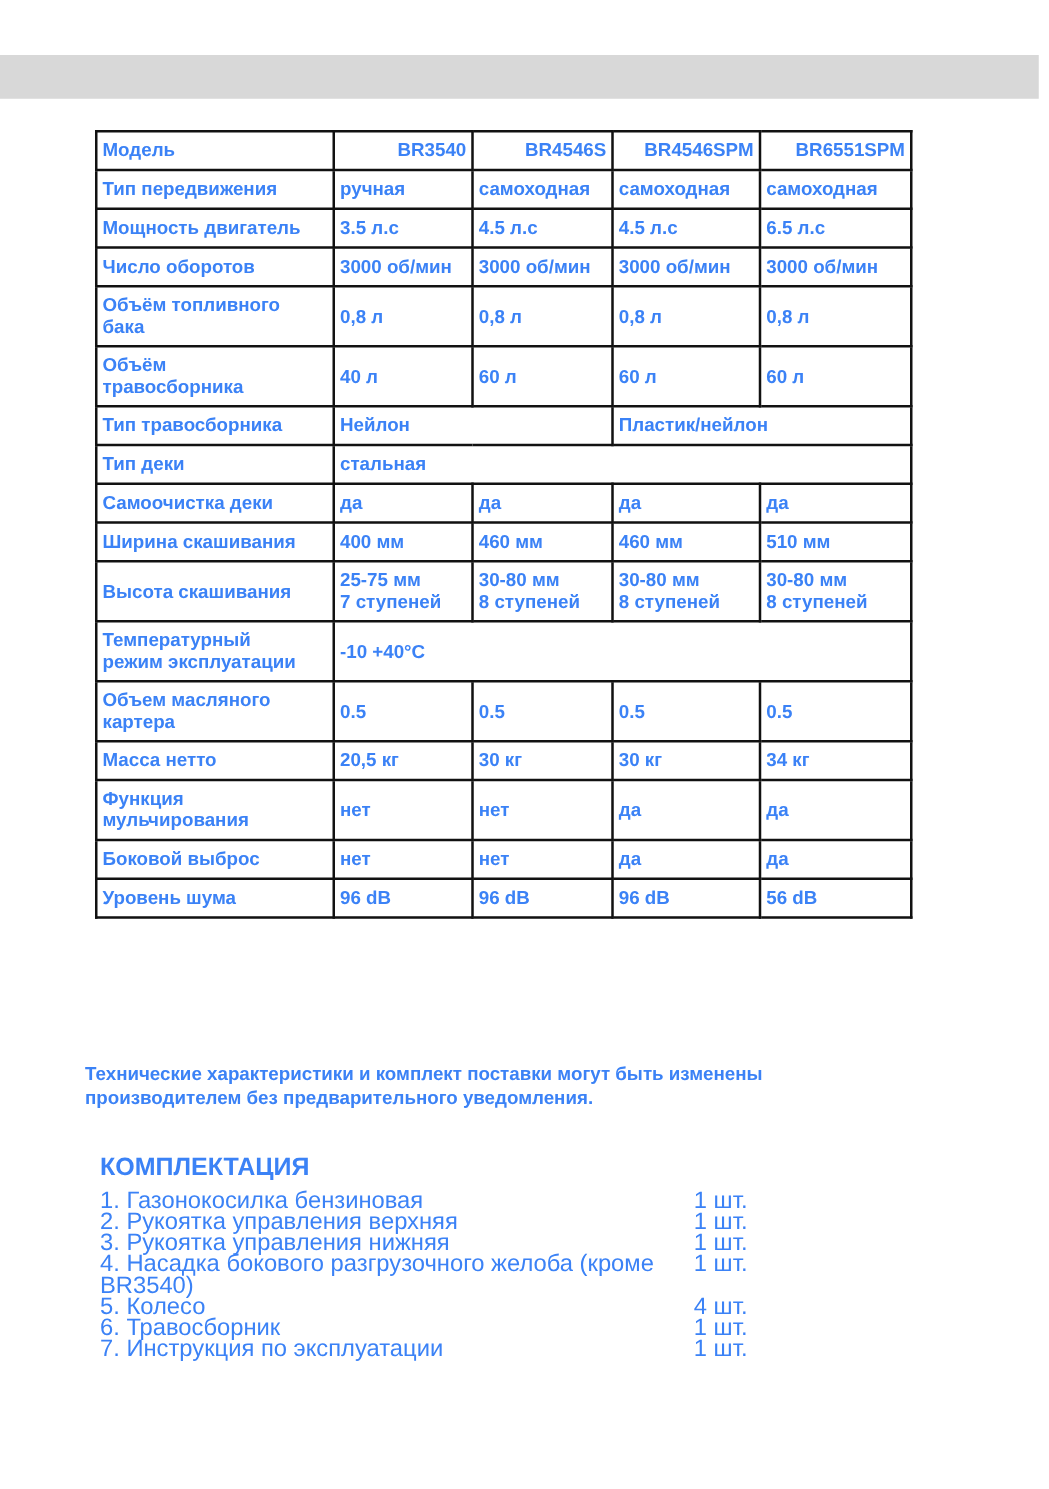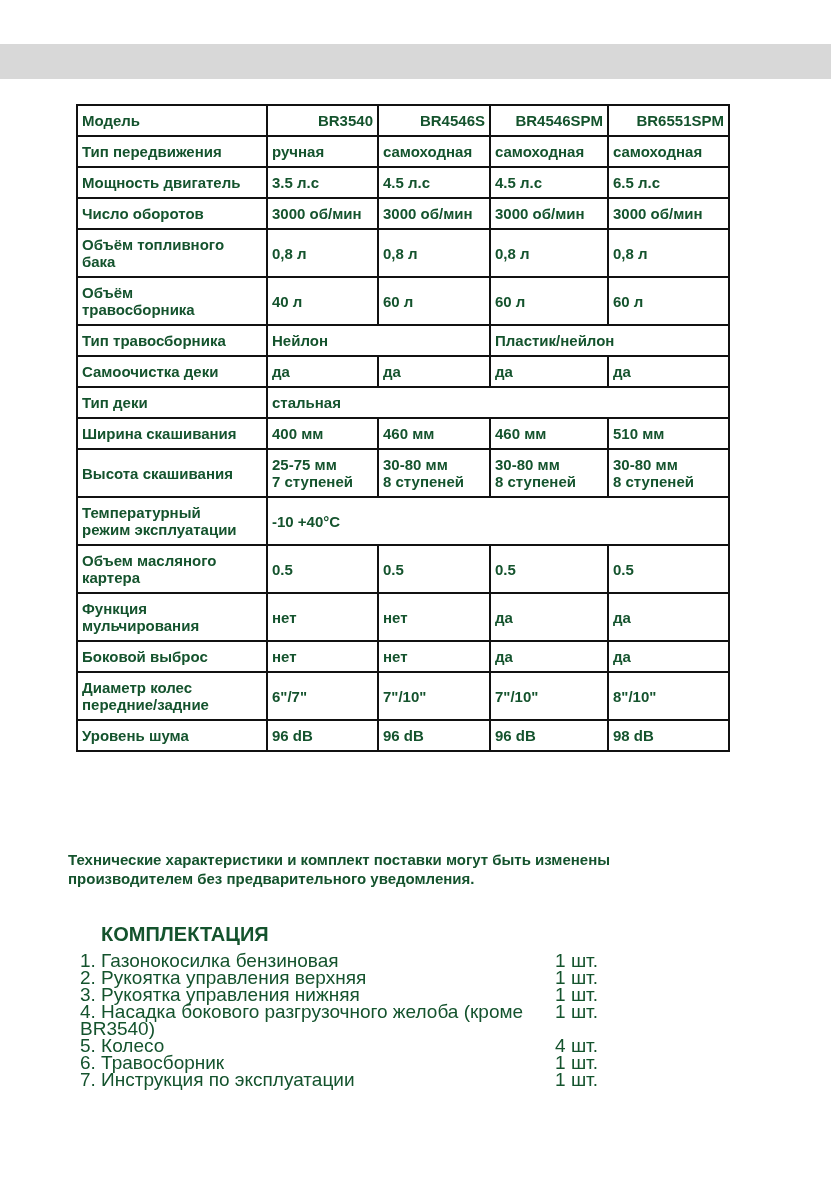--- a/index.html
+++ b/index.html
@@ -58,41 +58,40 @@
     font-size: 15px;
     line-height: 19px;
   }
   .pkg-title {
     position: absolute;
     left: 80px;
     top: 922px;
     font-weight: bold;
     font-size: 20px;
     line-height: 24px;
-    margin-left: 21px;
   }
   .package-list {
     position: absolute;
     left: 80px;
     top: 952px;
     width: 518px;
     font-size: 19px;
     line-height: 17px;
   }
   .pkg-row {
     display: flex;
     justify-content: space-between;
   }
   .pkg-name { text-align: left; }
   .pkg-qty { text-align: center; white-space: nowrap; }
 </style>
 </head>
 <body>
 
-<div class="page" style="color: #14532d;">
+<div class="page" style="color: #3b82f6;">
 
   <div class="top-bar" style="background: rgb(216, 216, 216);"></div>
 
   <table class="spec-table">
     <colgroup>
       <col style="width:190px">
       <col style="width:111px">
       <col style="width:112px">
       <col style="width:118px">
       <col style="width:121px">
@@ -141,29 +140,29 @@
           <td class="value-cell">60 л</td>
           <td class="value-cell">60 л</td>
           <td class="value-cell">60 л</td>
         </tr>
         <tr>
           <td class="label-cell">Тип травосборника</td>
           <td class="value-cell" colspan="2">Нейлон</td>
           <td class="value-cell" colspan="2">Пластик/нейлон</td>
         </tr>
         <tr>
-          <td class="label-cell">Самоочистка деки</td>
-          <td class="value-cell">да</td>
-          <td class="value-cell">да</td>
-          <td class="value-cell">да</td>
-          <td class="value-cell">да</td>
-        </tr>
-        <tr>
           <td class="label-cell">Тип деки</td>
           <td class="value-cell" colspan="4">стальная</td>
+        </tr>
+        <tr>
+          <td class="label-cell">Самоочистка деки</td>
+          <td class="value-cell">да</td>
+          <td class="value-cell">да</td>
+          <td class="value-cell">да</td>
+          <td class="value-cell">да</td>
         </tr>
         <tr>
           <td class="label-cell">Ширина скашивания</td>
           <td class="value-cell">400 мм</td>
           <td class="value-cell">460 мм</td>
           <td class="value-cell">460 мм</td>
           <td class="value-cell">510 мм</td>
         </tr>
         <tr>
           <td class="label-cell">Высота скашивания</td>
@@ -183,48 +182,47 @@
         </tr>
         <tr>
           <td class="label-cell">Объем масляного
 картера</td>
           <td class="value-cell">0.5</td>
           <td class="value-cell">0.5</td>
           <td class="value-cell">0.5</td>
           <td class="value-cell">0.5</td>
         </tr>
         <tr>
+          <td class="label-cell">Масса нетто</td>
+          <td class="value-cell">20,5 кг</td>
+          <td class="value-cell">30 кг</td>
+          <td class="value-cell">30 кг</td>
+          <td class="value-cell">34 кг</td>
+        </tr>
+        <tr>
           <td class="label-cell">Функция
 мульчирования</td>
           <td class="value-cell">нет</td>
           <td class="value-cell">нет</td>
           <td class="value-cell">да</td>
           <td class="value-cell">да</td>
         </tr>
         <tr>
           <td class="label-cell">Боковой выброс</td>
           <td class="value-cell">нет</td>
           <td class="value-cell">нет</td>
           <td class="value-cell">да</td>
           <td class="value-cell">да</td>
-        </tr>
-        <tr>
-          <td class="label-cell">Диаметр колес
-передние/задние</td>
-          <td class="value-cell">6"/7"</td>
-          <td class="value-cell">7"/10"</td>
-          <td class="value-cell">7"/10"</td>
-          <td class="value-cell">8"/10"</td>
         </tr>
         <tr>
           <td class="label-cell">Уровень шума</td>
           <td class="value-cell">96 dB</td>
           <td class="value-cell">96 dB</td>
           <td class="value-cell">96 dB</td>
-          <td class="value-cell">98 dB</td>
+          <td class="value-cell">56 dB</td>
         </tr>
       </tbody>
   </table>
 
   <div class="disclaimer">
     <div>Технические характеристики и комплект поставки могут быть изменены</div>
     <div>производителем без предварительного уведомления.</div>
   </div>
 
   <div class="pkg-title">КОМПЛЕКТАЦИЯ</div>

